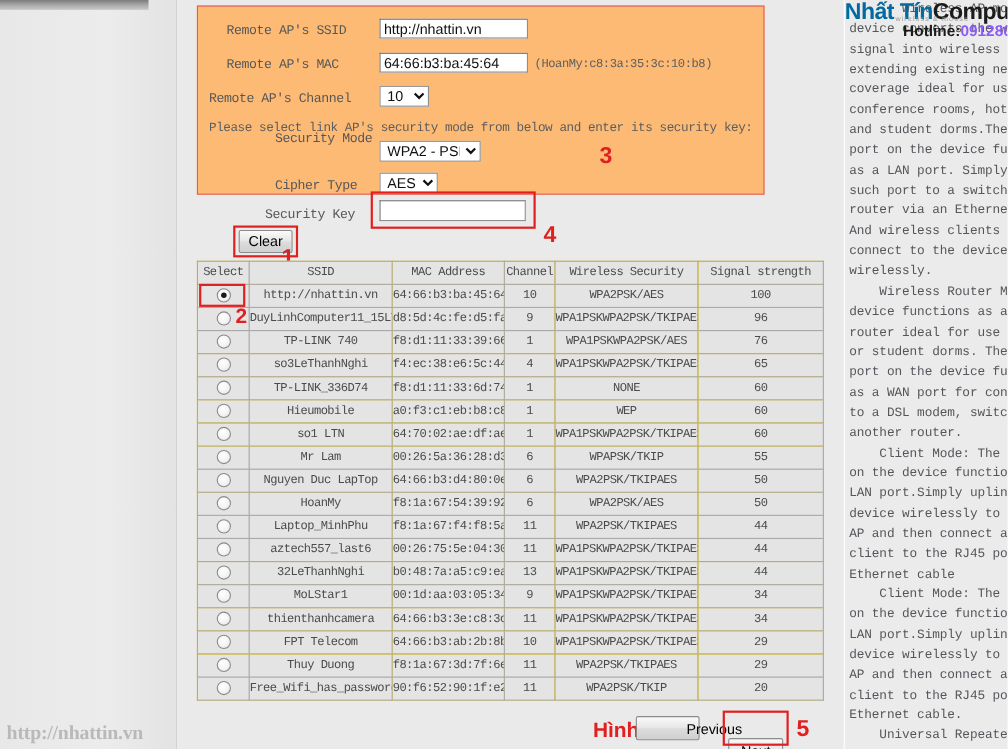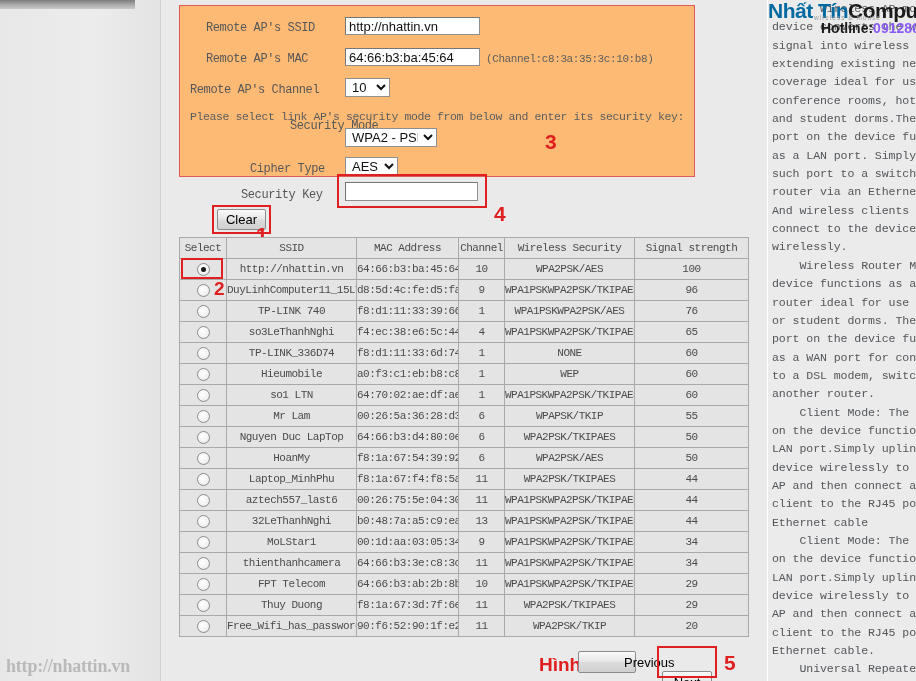--- a/index.html
+++ b/index.html
@@ -265,30 +265,30 @@
 
 <div id="main">
 
   <div id="settings-panel">
 
     <div class="lbl" style="left:26px; top:14px;">Remote AP's SSID</div>
     <input class="txtinput" style="left: 165px; top: 11px; width: 135px;" value="http://nhattin.vn">
 
     <div class="lbl" style="left:26px; top:45px;">Remote AP's MAC</div>
     <input class="txtinput" style="left: 165px; top: 42px; width: 135px;" value="64:66:b3:ba:45:64">
-    <div class="note" style="left:306px; top:45px;">(Channel:c8:3a:35:3c:10:b8)</div>
+    <div class="note" style="left:306px; top:45px;">(HoanMy:c8:3a:35:3c:10:b8)</div>
 
     <div class="lbl" style="left:10px; top:76px;">Remote AP's Channel</div>
     <select class="sel" style="left:165px; top:72px; width:45px;">
       <option>10</option>
     </select>
 
     <div class="note" style="left:10px; top:103px; font-size:11.5px;">Please select link AP's security mode from below and enter its security key:</div>
 
-    <div class="lbl" style="left:70px; top:112px;margin-left:40px;">Security Mode</div>
+    <div class="lbl" style="left:70px; top:112px;">Security Mode</div>
     <select class="sel" style="left:165px; top:122px; width:92px;">
       <option>WPA2 - PSK</option>
     </select>
 
     <div class="lbl" style="left:70px; top:155px;">Cipher Type</div>
     <select class="sel" style="left:165px; top:151px; width:53px;">
       <option>AES</option>
     </select>
   </div>
 

